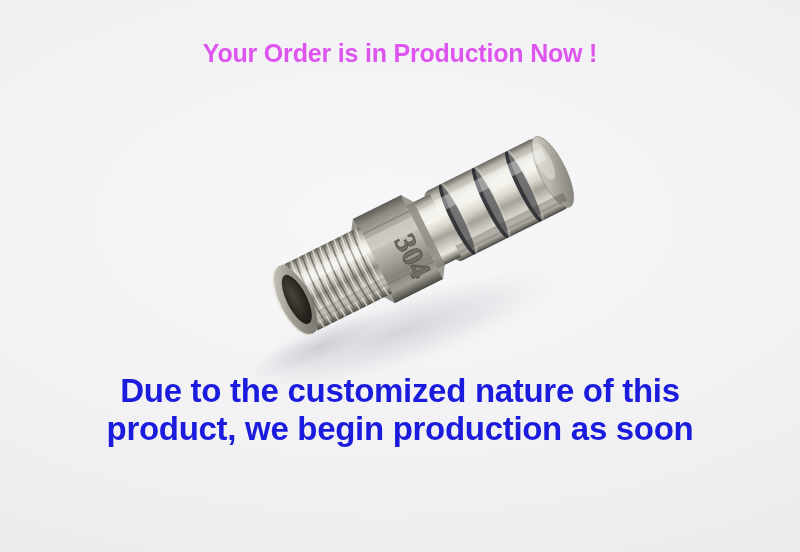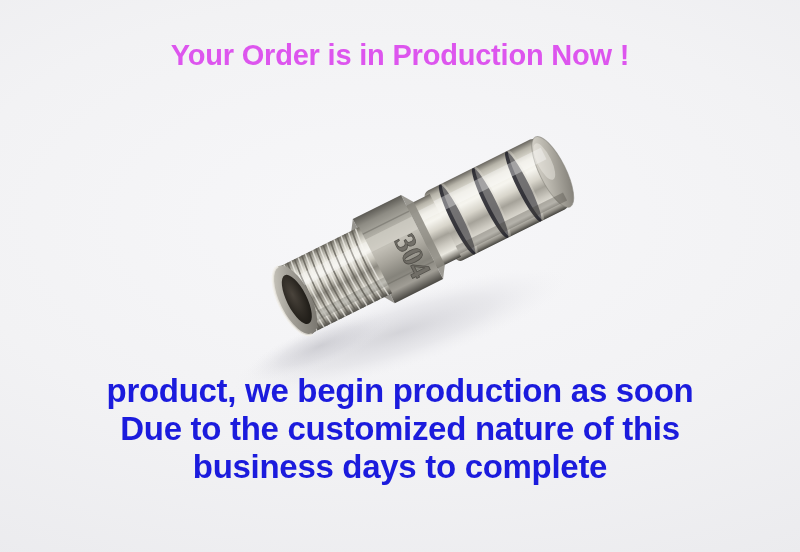--- a/index.html
+++ b/index.html
@@ -19,21 +19,21 @@
     background:
       radial-gradient(ellipse 120% 90% at 48% 40%, #f7f7f9 0%, #f2f2f4 45%, #ebebee 80%, #e8e8ec 100%);
     overflow: hidden;
   }
   .headline {
     position: absolute;
     left: 0;
     top: 39px;
     width: 800px;
     text-align: center;
-    font-size: 29px;
+    font-size: 25px;
     font-weight: bold;
     letter-spacing: -0.2px;
     color: #dd55ee;
     white-space: nowrap;
   }
   .bodytext {
     position: absolute;
     left: 0;
     top: 372px;
     width: 800px;
@@ -226,18 +226,17 @@
 
         <path d="M290,207 a16,38 0 0 0 0,76" fill="none" stroke="#f0eee7" stroke-width="2.4" opacity="0.75"></path>
       </g>
 
     </g>
   </svg>
 
   <div class="headline" style="color: rgb(221, 85, 238);">Your Order is in Production Now !</div>
 
   <div class="bodytext" style="color: rgb(27, 27, 221);">
+    <span class="ln">Due to the customized nature of this</span>
     <span class="ln">product, we begin production as soon</span>
-    <span class="ln">Due to the customized nature of this</span>
-    <span class="ln">business days to complete</span>
   </div>
 
 </div>
 
 </body></html>

